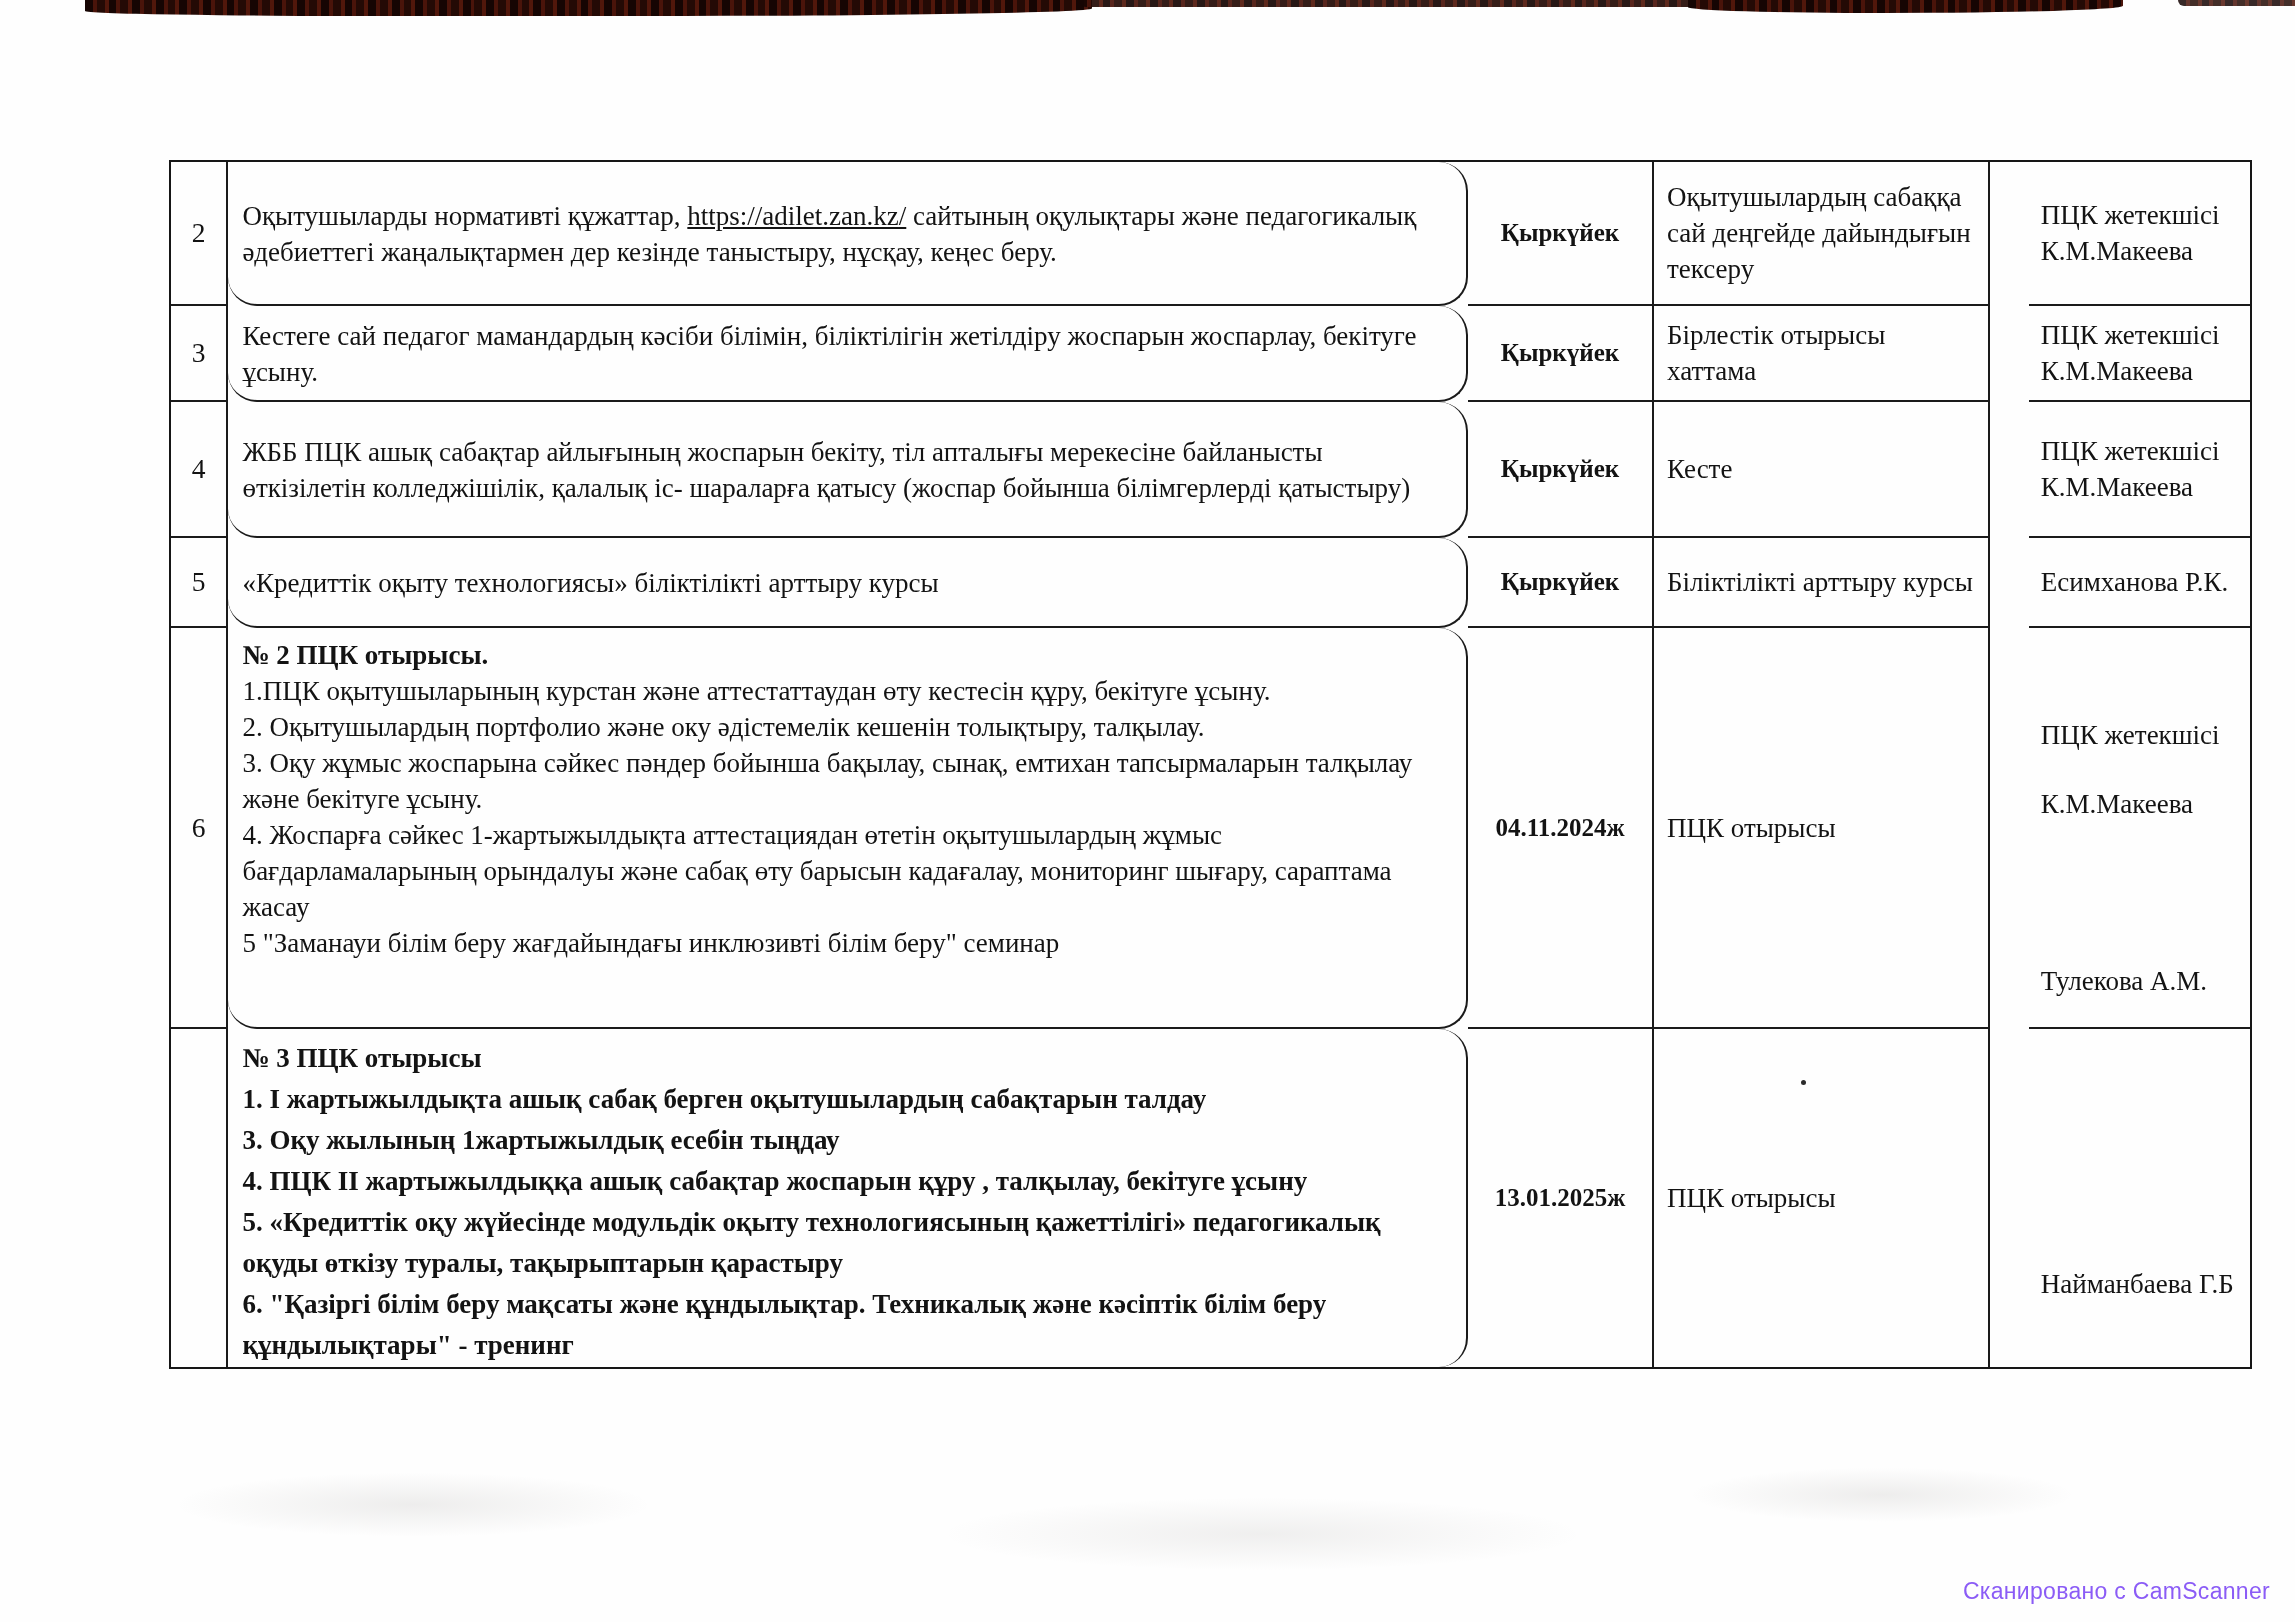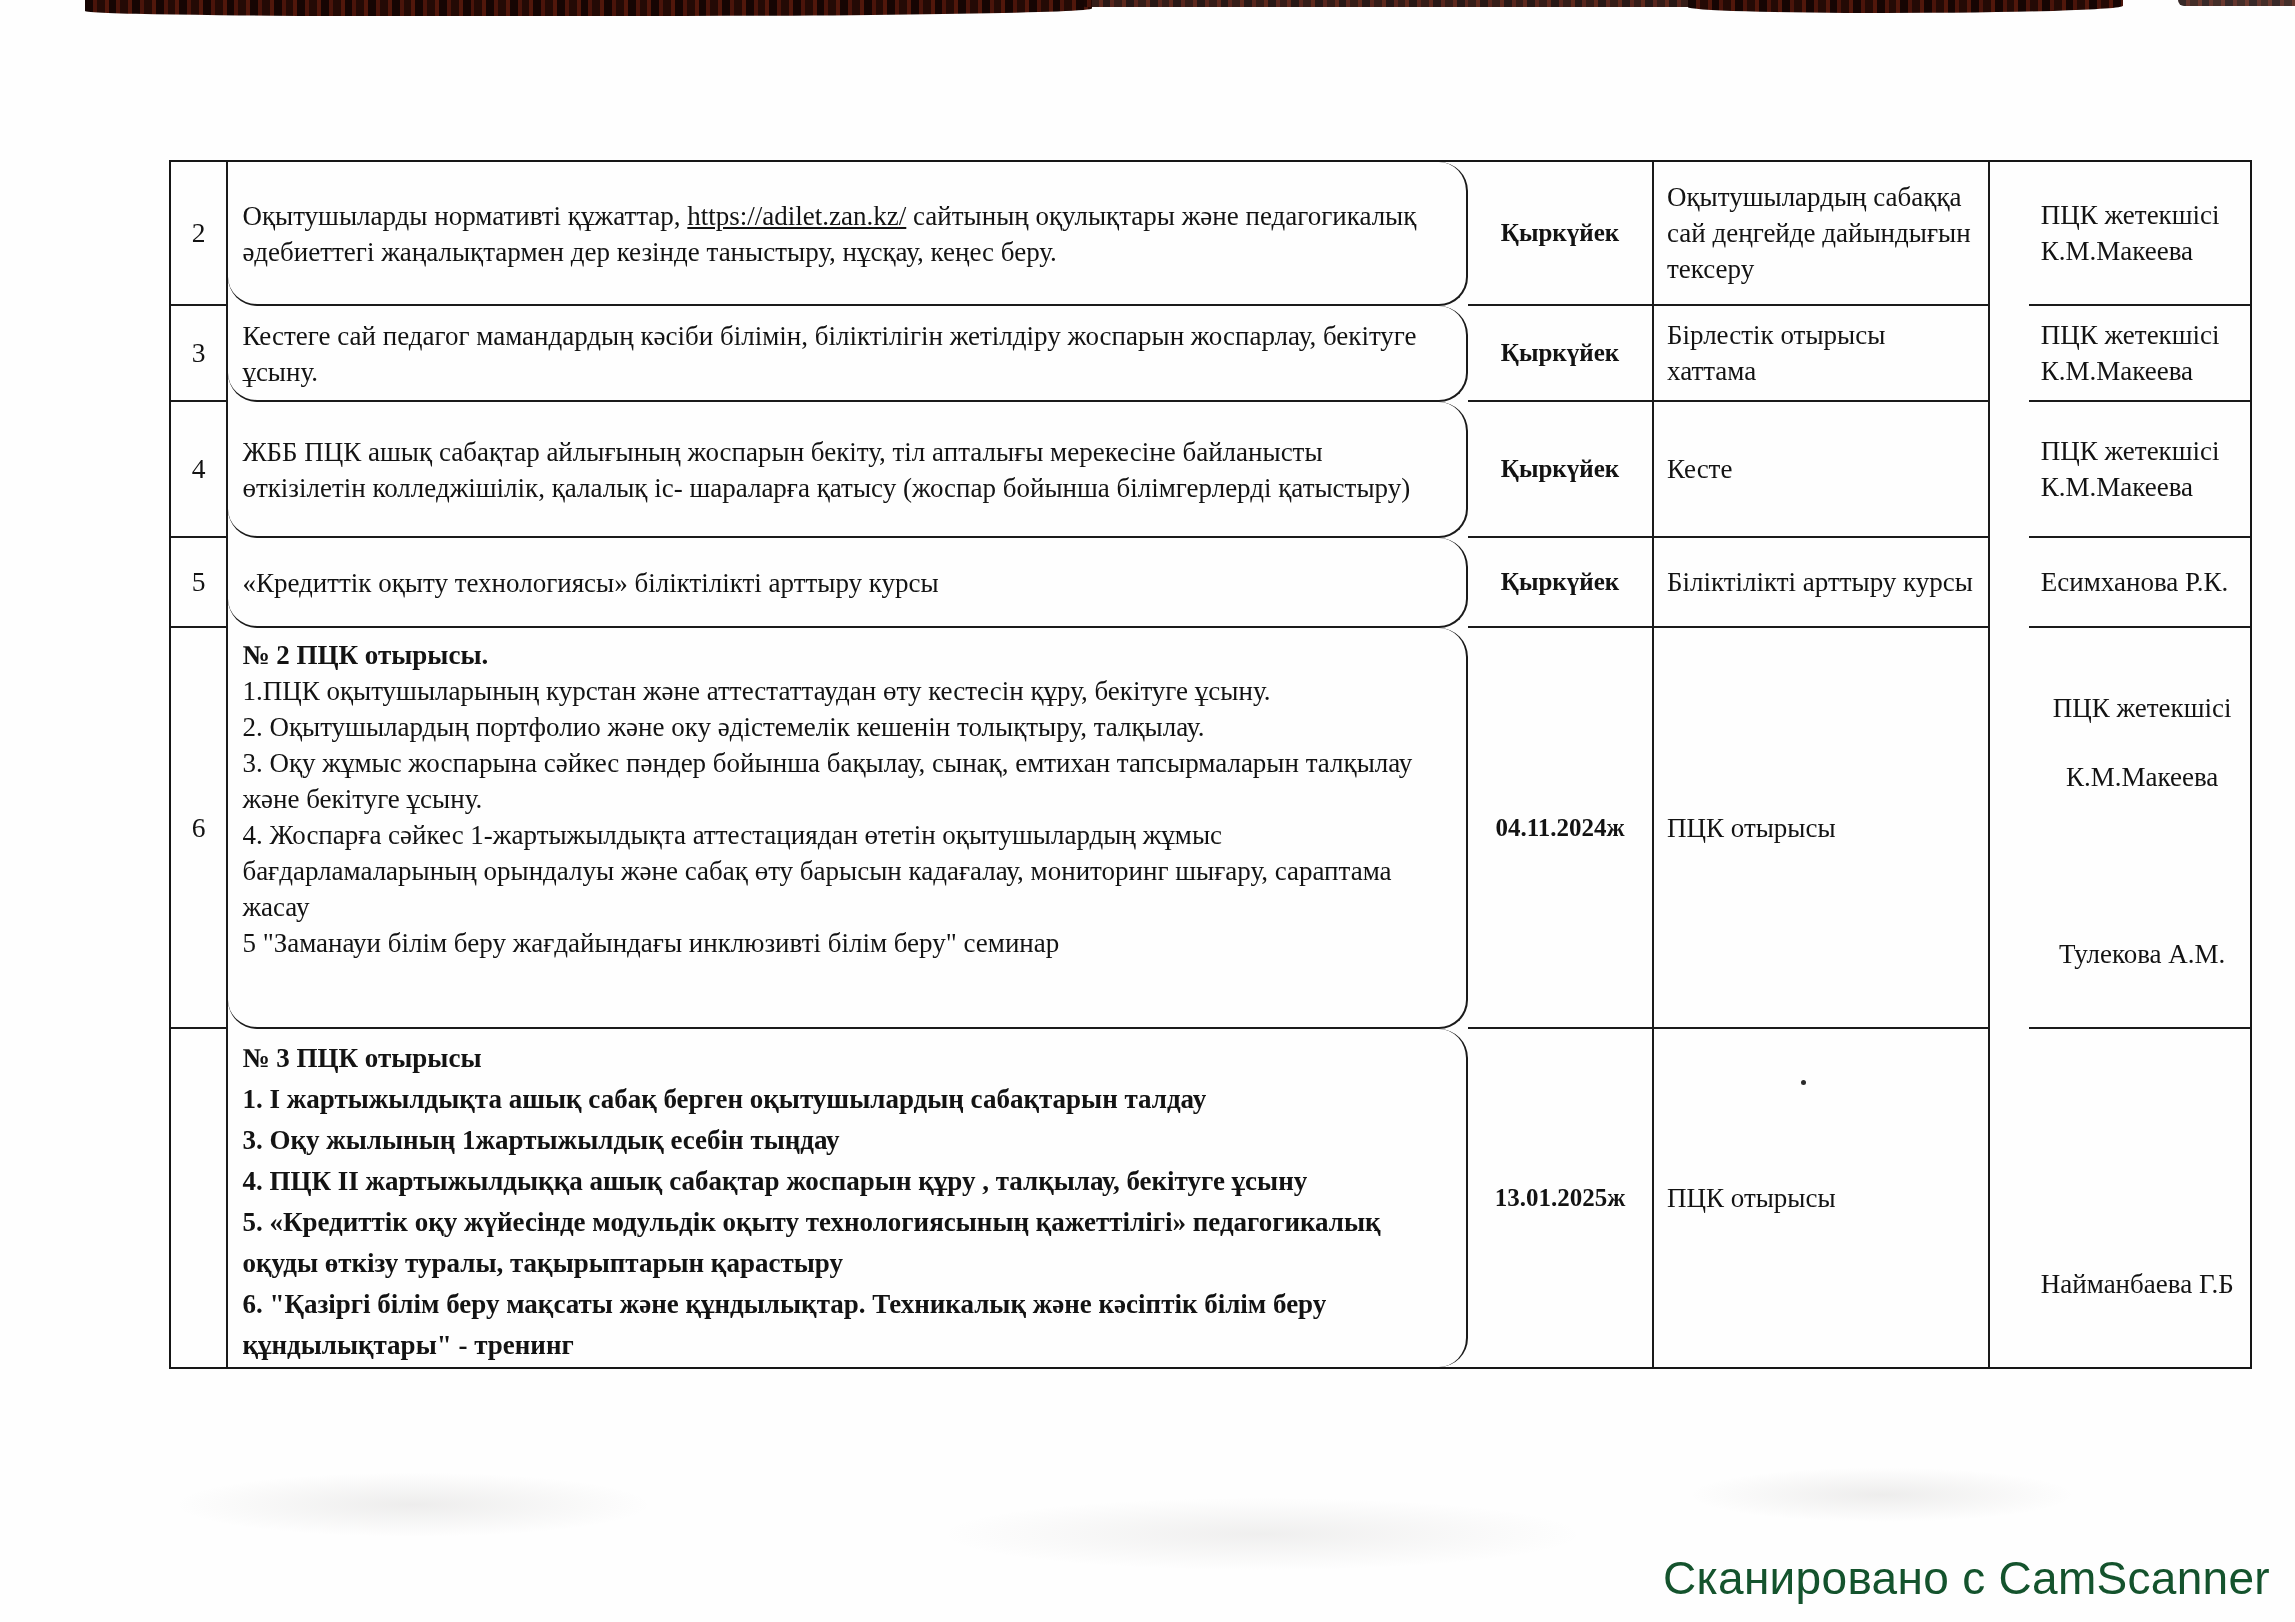--- a/index.html
+++ b/index.html
@@ -58,32 +58,32 @@
   .form-cell{display:flex;flex-direction:column;justify-content:center;padding:6.5px 9.2px 6.5px 13px;}
   .resp-cell{display:flex;flex-direction:column;justify-content:center;padding:6.5px 6.5px 6.5px 11.8px;}
   .top-align{justify-content:flex-start;}
   .meeting-title{font-weight:bold;}
   .meeting-item{}
   .bold-items .meeting-item{font-weight:bold;}
   .row7-lines{line-height:41px;}
   .url-link{text-decoration:underline;}
   .resp-spacer-sm{height:33px;}
   .resp-spacer-lg{height:141px;}
-  .resp-top-pad{padding-top:62px;align-items:center;}
+  .resp-top-pad{padding-top:89px;}
   .stray-dot{
     position:absolute;left:147px;top:51px;width:5.2px;height:5.2px;
     border-radius:50%;background:#2b2b2b;
   }
   .resp-bottom{margin-top:auto;margin-bottom:59px;}
 
   
   .camscanner{
     position:absolute;right:25px;bottom:17px;
     font-family:"Liberation Sans","DejaVu Sans",sans-serif;
-    font-size:46px;color:#14532d;letter-spacing:0.3px;
+    font-size:23px;color:#8b5cf6;letter-spacing:0.3px;
   }
 </style>
 </head>
 <body>
 
 <div id="page">
 
   <div class="scan-band band1"></div>
   <div class="scan-band band2"></div>
   <div class="scan-band band3"></div>

